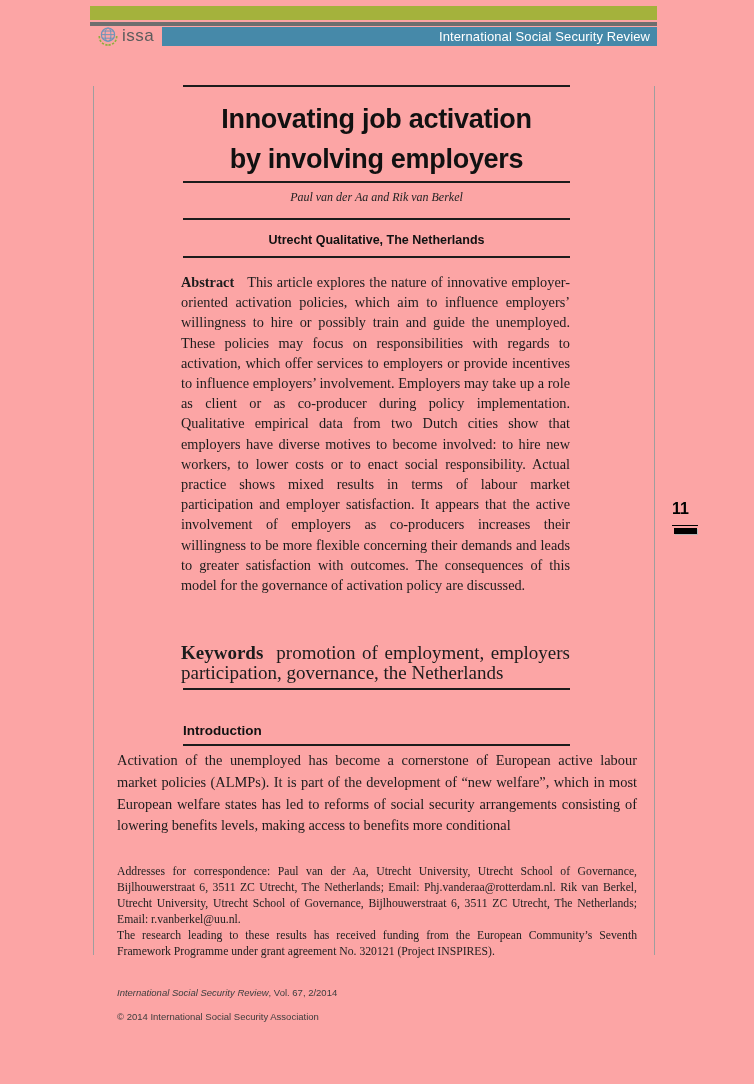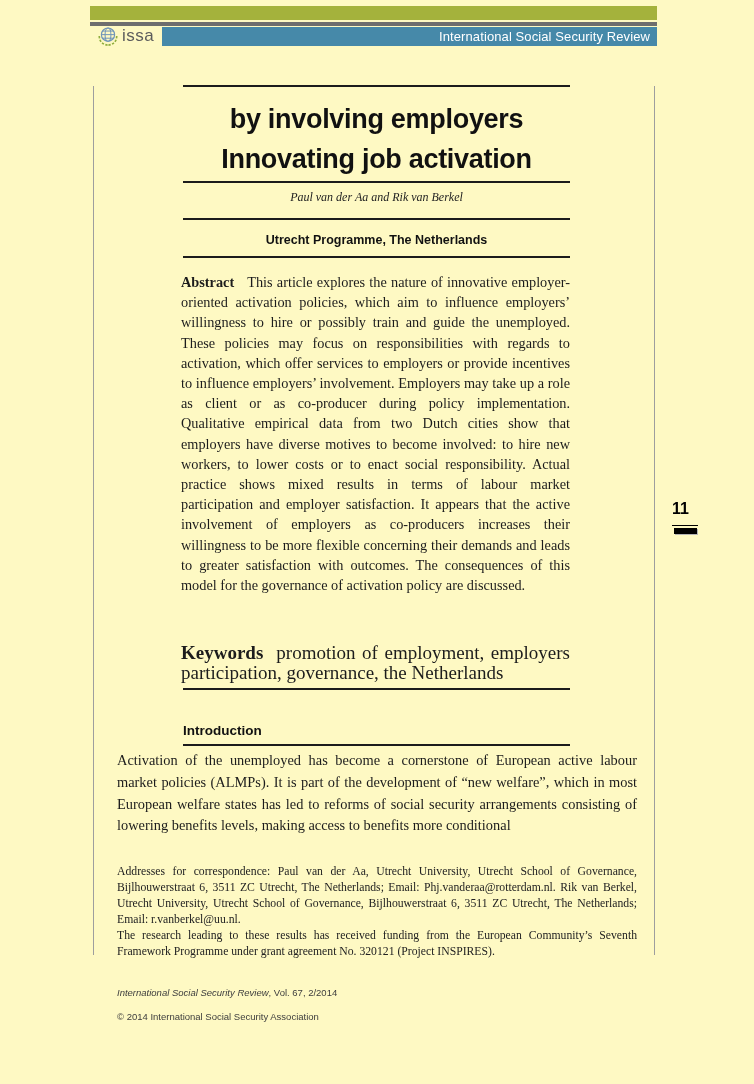--- a/index.html
+++ b/index.html
@@ -1,19 +1,19 @@
 <!DOCTYPE html>
 <html><head>
 <meta charset="utf-8">
 <style>
   html,body{margin:0;padding:0;background:#ffffff;}
   .page{
     position:relative;
     width:754px;height:1084px;
-    background:#fef9c3;
+    background:#fca5a5;
     font-family:"Liberation Serif", serif;
     color:#1a1a1a;
     overflow:hidden;
   }
   
   .green-bar{position:absolute;left:90px;top:6px;width:567px;height:14px;}
   .gray-bar{position:absolute;left:90px;top:22px;width:567px;height:4px;}
   .banner{
     position:absolute;left:162px;top:27px;width:495px;height:19px;
     display:flex;align-items:center;justify-content:flex-end;
@@ -128,29 +128,29 @@
   </div>
 
   <div class="banner" style="background-color: rgb(70, 137, 169);">
     <span>International Social Security Review</span>
   </div>
 
   <div class="page-box"></div>
 
   <div class="rule rule-1"></div>
   <h1 class="title">
+    <span>Innovating job activation</span>
     <span>by involving employers</span>
-    <span>Innovating job activation</span>
   </h1>
   <div class="rule rule-2"></div>
 
   <div class="authors">Paul van der Aa and Rik van Berkel</div>
   <div class="rule rule-3"></div>
 
-  <div class="affiliation">Utrecht Programme, The Netherlands</div>
+  <div class="affiliation">Utrecht Qualitative, The Netherlands</div>
   <div class="rule rule-4"></div>
 
   <p class="abstract"><span class="blabel">Abstract</span><span>This article explores the nature of innovative employer-oriented activation policies, which aim to influence employers’ willingness to hire or possibly train and guide the unemployed. These policies may focus on responsibilities with regards to activation, which offer services to employers or provide incentives to influence employers’ involvement. Employers may take up a role as client or as co-producer during policy implementation. Qualitative empirical data from two Dutch cities show that employers have diverse motives to become involved: to hire new workers, to lower costs or to enact social responsibility. Actual practice shows mixed results in terms of labour market participation and employer satisfaction. It appears that the active involvement of employers as co-producers increases their willingness to be more flexible concerning their demands and leads to greater satisfaction with outcomes. The consequences of this model for the governance of activation policy are discussed.</span></p>
 
   <p class="keywords"><span class="blabel">Keywords</span><span>promotion of employment, employers participation, governance, the Netherlands</span></p>
   <div class="rule rule-kw"></div>
 
   <div class="section-heading">Introduction</div>
   <div class="rule rule-intro"></div>
 

